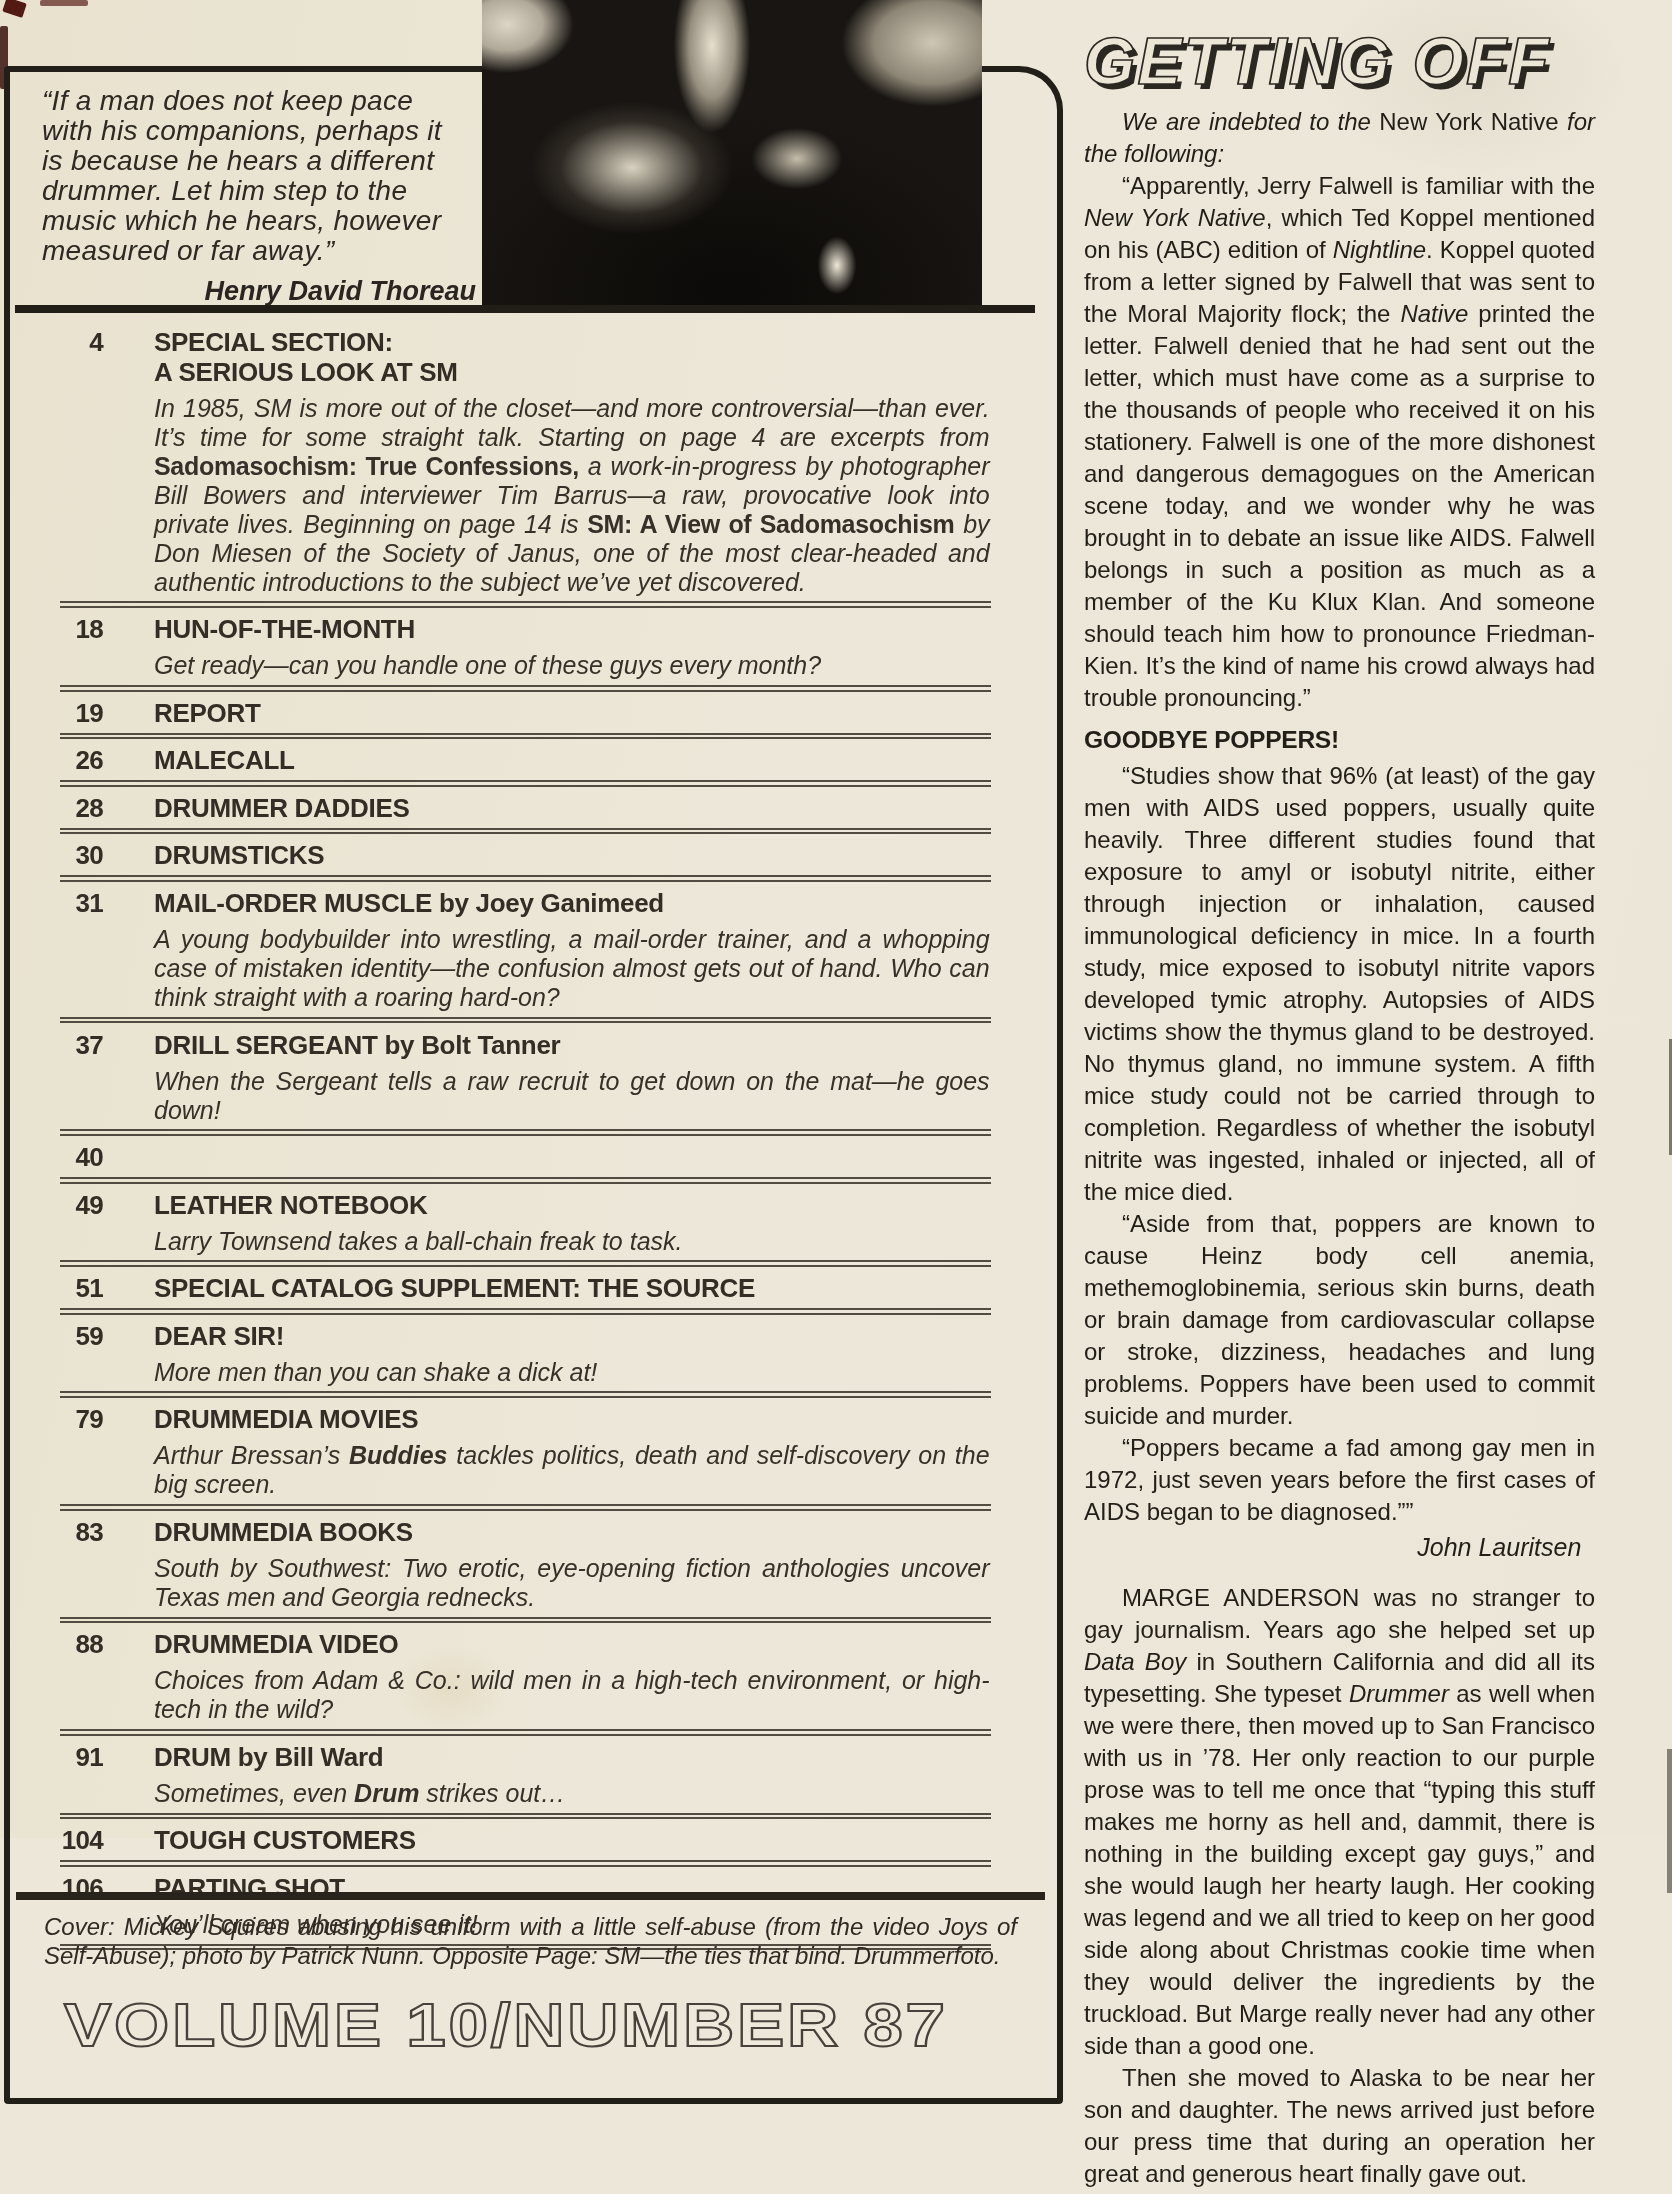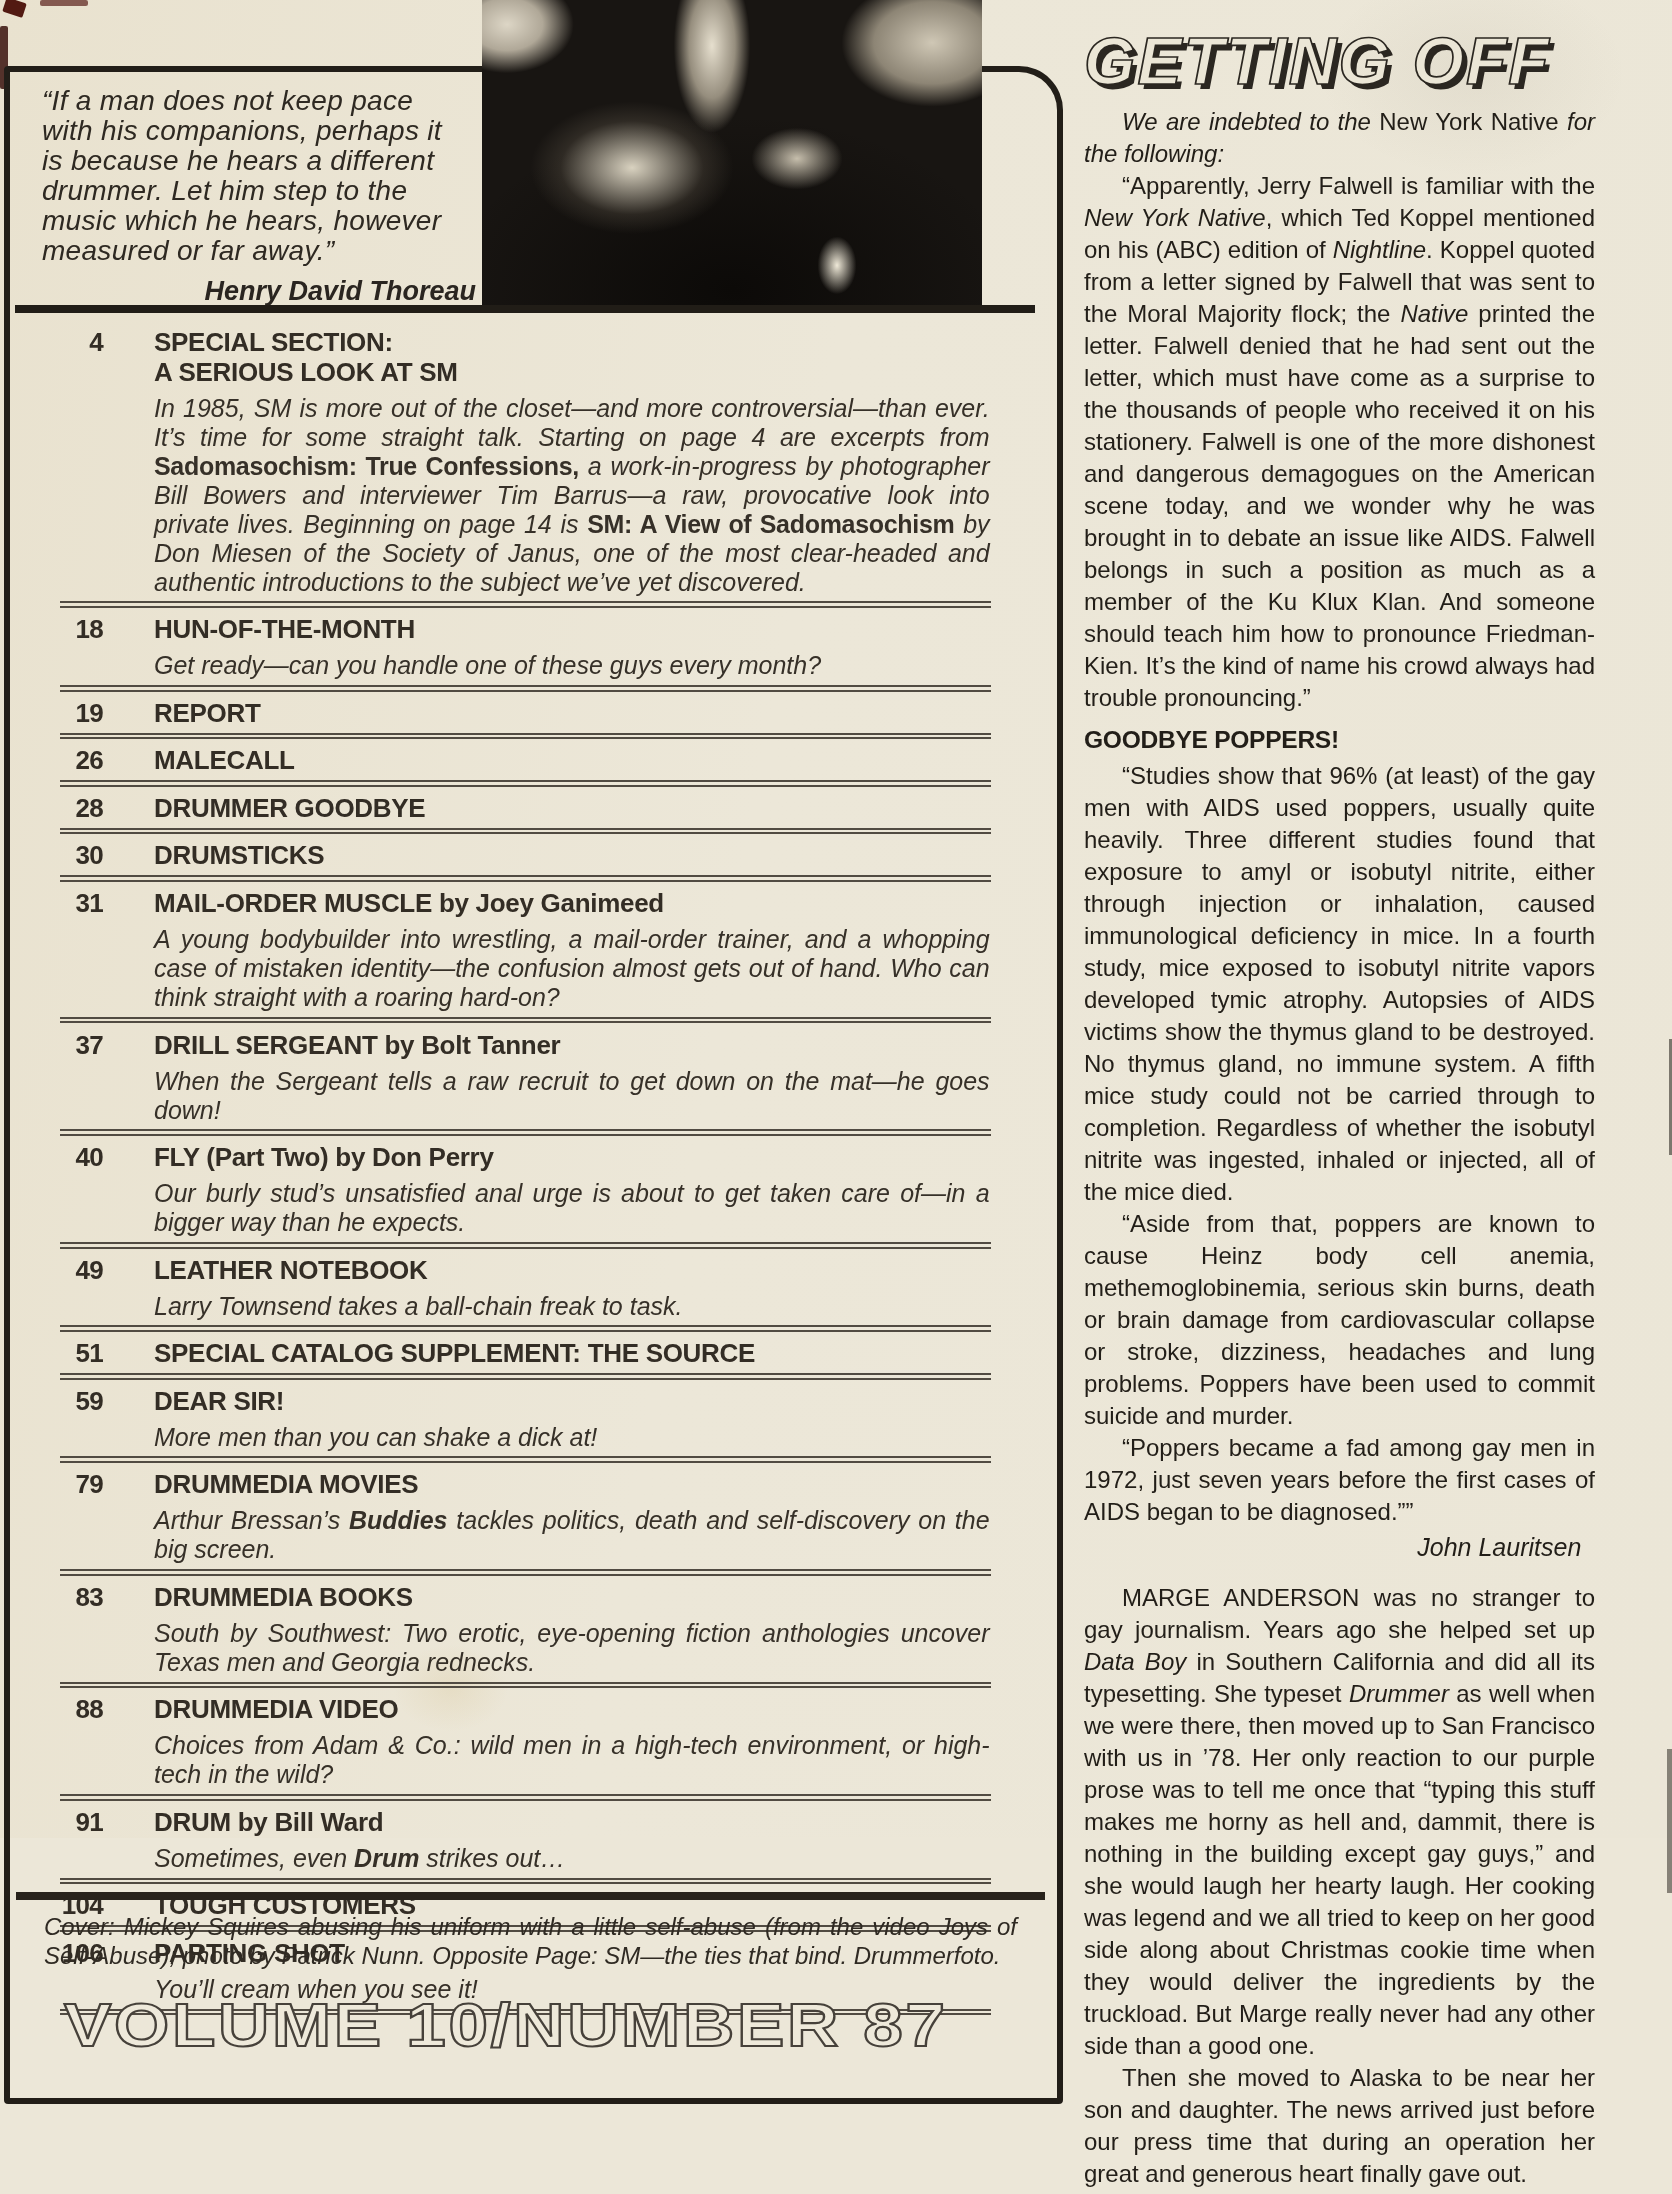--- a/index.html
+++ b/index.html
@@ -168,21 +168,21 @@
     <div class="toc-num">26</div>
     <div class="toc-body">
       <div class="toc-title">MALECALL</div>
 
     </div>
   </div>
 <div class="toc-sep"></div>
   <div class="toc-entry">
     <div class="toc-num">28</div>
     <div class="toc-body">
-      <div class="toc-title">DRUMMER GOODBYE</div>
+      <div class="toc-title">DRUMMER DADDIES</div>
 
     </div>
   </div>
 <div class="toc-sep"></div>
   <div class="toc-entry">
     <div class="toc-num">30</div>
     <div class="toc-body">
       <div class="toc-title">DRUMSTICKS</div>
 
     </div>
@@ -199,24 +199,20 @@
   <div class="toc-entry">
     <div class="toc-num">37</div>
     <div class="toc-body">
       <div class="toc-title">DRILL SERGEANT by Bolt Tanner</div>
       <div class="toc-desc"><span>When the Sergeant tells a raw recruit to get down on the mat—he goes down!</span></div>
     </div>
   </div>
 <div class="toc-sep"></div>
   <div class="toc-entry">
     <div class="toc-num">40</div>
-    <div class="toc-body">
-      <div class="toc-title">FLY (Part Two) by Don Perry</div>
-      <div class="toc-desc"><span>Our burly stud’s unsatisfied anal urge is about to get taken care of—in a bigger way than he expects.</span></div>
-    </div>
   </div>
 <div class="toc-sep"></div>
   <div class="toc-entry">
     <div class="toc-num">49</div>
     <div class="toc-body">
       <div class="toc-title">LEATHER NOTEBOOK</div>
       <div class="toc-desc"><span>Larry Townsend takes a ball-chain freak to task.</span></div>
     </div>
   </div>
 <div class="toc-sep"></div>

